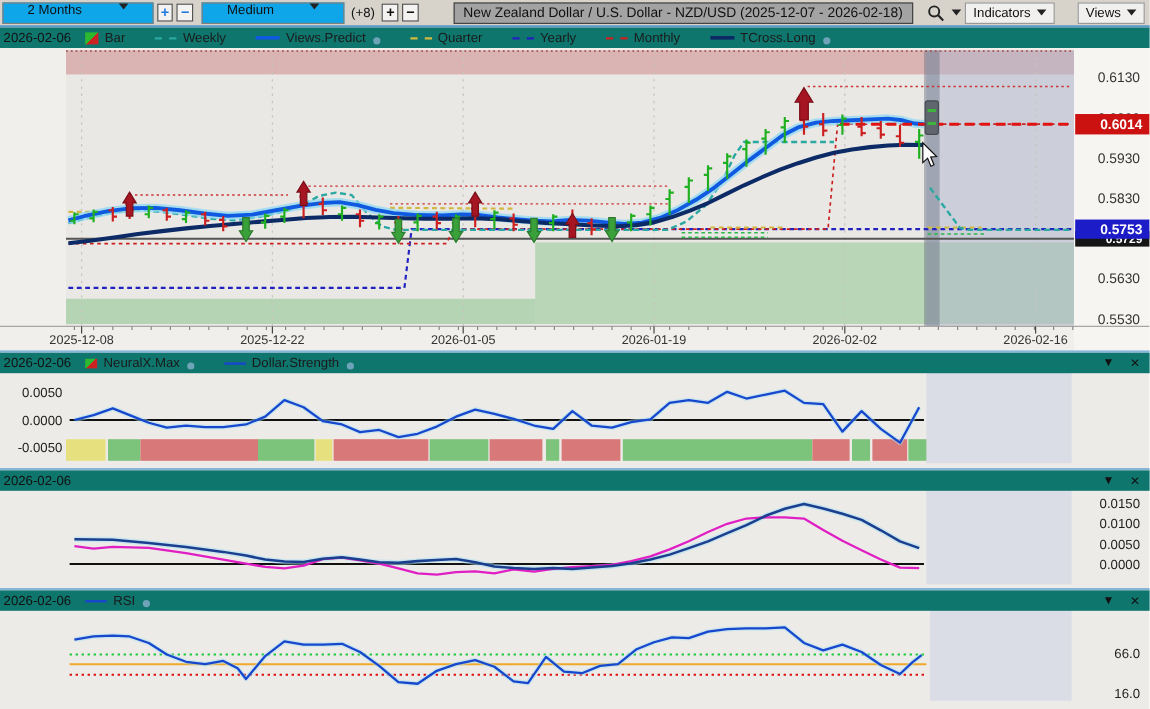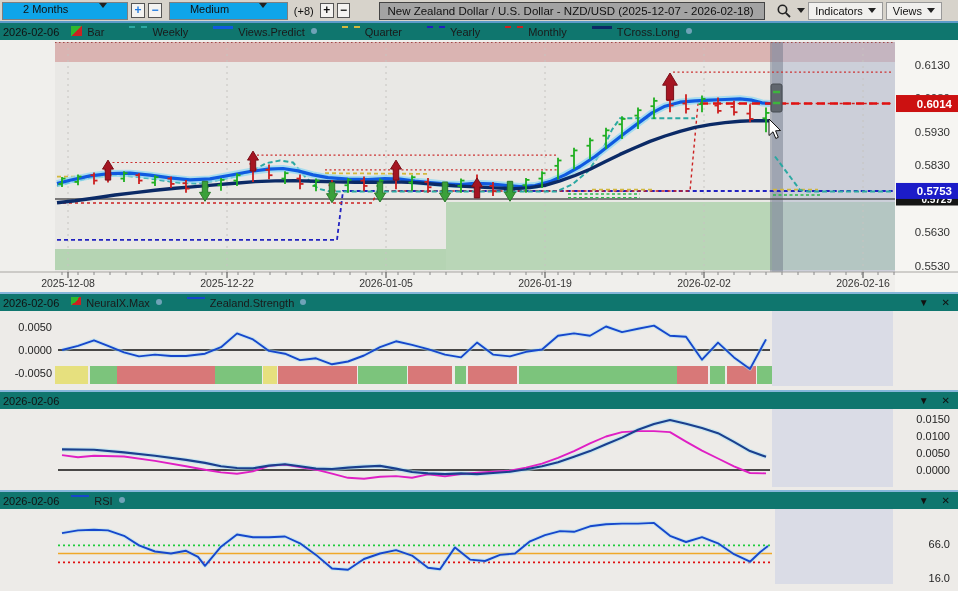--- a/index.html
+++ b/index.html
@@ -9,26 +9,26 @@
   .toolbar{position:absolute;left:0;top:0;width:958px;height:23px;background:#d7d3cb;border-bottom:2px solid #5d9bc9;display:flex;align-items:center;padding:0 2px;box-sizing:border-box;gap:3px;}
   .combo{background:#0ea5e9;border:1px solid #7f7f7f;height:16px;display:flex;align-items:flex-start;justify-content:space-between;padding:0 20px;font-size:11px;color:#111;cursor:default;}
   .combo .caret{margin-left:6px;}
   .caret{width:0;height:0;border-left:4px solid transparent;border-right:4px solid transparent;border-top:5px solid #222;display:inline-block;}
   .tbtn{width:15px;height:15px;background:#f4f3f1;border:1px solid #555;font-size:12px;font-weight:bold;line-height:11px;text-align:center;padding:0;cursor:default;}
   .tbtn.blue{color:#1f7ae0;}
   .tbtn.dark{color:#111;}
   .plusbars{font-size:11px;color:#111;margin:0 3px;}
   .titlebox{background:#a3a3a3;border:1px solid #444;height:16px;padding:0 7px;font-size:11.5px;color:#111;display:flex;align-items:center;margin-left:26px;width:404px;white-space:nowrap;overflow:hidden;}
   .searchwrap{display:flex;align-items:center;gap:5px;margin-left:8px;}
-  .rgroup{margin-left:auto;display:flex;gap:3px;margin-right:14px;}
+  .rgroup{margin-left:auto;display:flex;gap:19px;margin-right:2px;}
   .rbtn{height:18px;background:#f1f0ee;border:1px solid #999;font-size:11px;color:#111;display:flex;align-items:center;gap:5px;padding:0 6px;cursor:default;}
   
   .legend{position:absolute;left:0;width:958px;height:18px;background:#0f766e;display:flex;align-items:center;font-size:11px;color:#1a1a1a;}
   .pdate{margin:0 12px 0 3px;color:#111;}
-  .litem{display:flex;align-items:flex-start;gap:5px;margin-right:25px;cursor:default;}
+  .litem{display:flex;align-items:center;gap:5px;margin-right:25px;cursor:default;}
   .sw-thick{width:20px;border-top:3px solid;}
   .sw-line{width:18px;border-top:2px solid;}
   .sw-dash{width:18px;border-top:2px dashed;}
   .sw-bar{width:11px;height:10px;background:linear-gradient(135deg,#2eb82e 50%,#cc2222 50%);}
   .sw-bar2{width:10px;height:8px;background:linear-gradient(135deg,#2eb82e 50%,#cc2222 50%);}
   .dot{width:6px;height:6px;border-radius:50%;background:#6fa3b8;display:inline-block;margin-left:1px;position:relative;top:2px;}
   .pctrl{margin-left:auto;margin-right:8px;display:flex;gap:13px;font-size:10px;color:#111;}
   .pctrl span{cursor:default;}
   .sep{position:absolute;left:0;width:958px;height:2px;background:#85b6da;}
   svg{position:absolute;left:0;display:block;}
@@ -382,21 +382,21 @@
   <div class="legend" style="top:294px;height:17px">
     <span class="pdate">2026-02-06</span>
     <div class="litems" id="leg-neural" style="display:flex;align-items:center">
         <div class="litem">
           <span class="sw-bar2"></span>
           <span>NeuralX.Max</span>
           <span class="dot"></span>
         </div>
         <div class="litem">
           <span class="sw-line" style="border-top-color: rgb(23, 71, 204);"></span>
-          <span>Zealand.Strength</span>
+          <span>Dollar.Strength</span>
           <span class="dot"></span>
         </div>
       </div>
     <div class="pctrl">
       <span>▼</span>
       <span>✕</span>
     </div>
   </div>
   <svg id="svg-neural" width="958" height="97" style="top:294px;z-index:-1">
       <rect x="0" y="0" width="958" height="97" fill="#edebe8"></rect>

